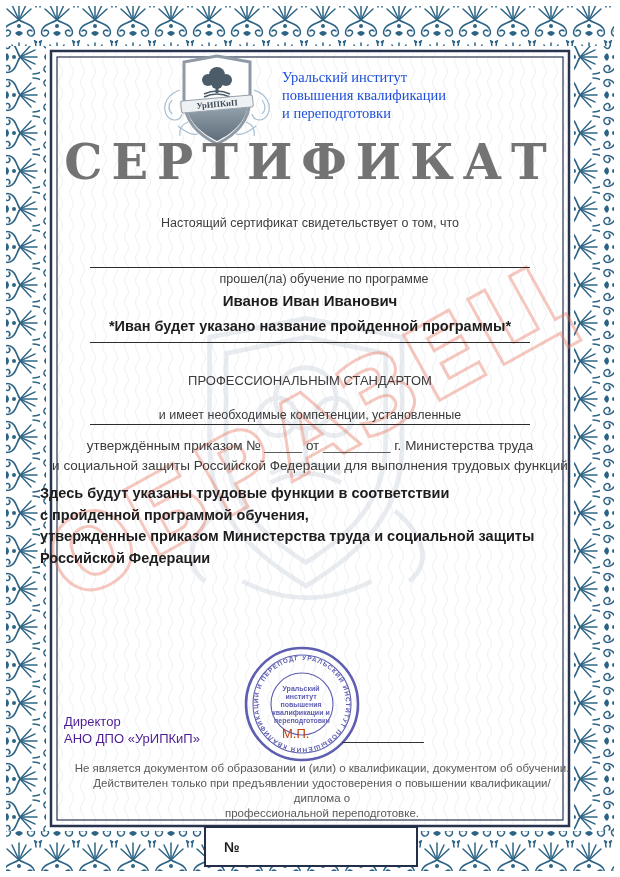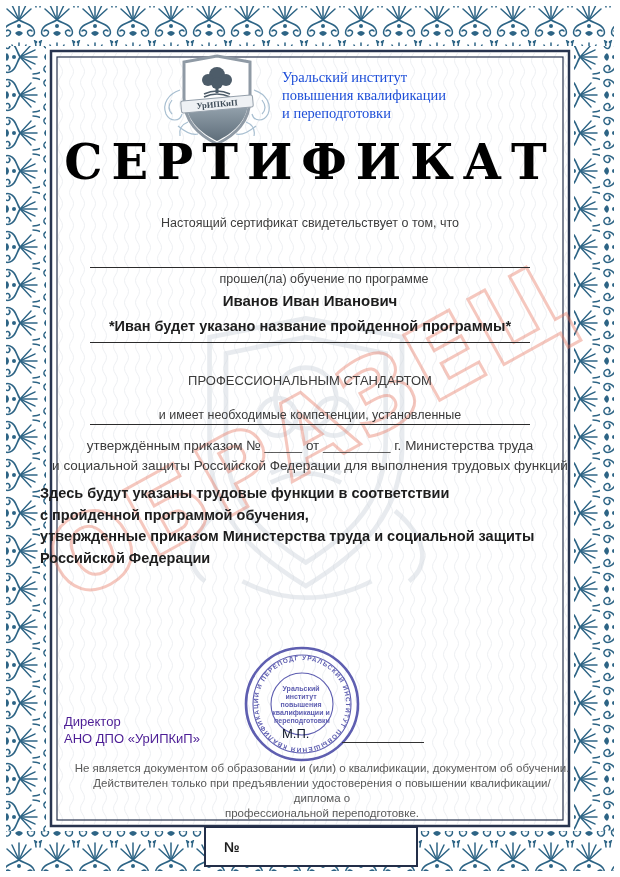--- a/index.html
+++ b/index.html
@@ -10,31 +10,31 @@
   .shield-wm{position:absolute;left:172px;top:298px;z-index:1;opacity:0.55;}
   .wm-sample{position:absolute;left:0;top:372px;width:620px;z-index:2;text-align:center;
              font-family:"DejaVu Sans",sans-serif;font-weight:bold;font-size:102px;
              letter-spacing:4px;color:transparent;-webkit-text-stroke:3px rgba(232,122,100,0.42);
              transform:rotate(-29deg);transform-origin:50% 50%;white-space:nowrap;pointer-events:none;}
   .content{position:relative;z-index:3;}
   .inst-name{position:absolute;left:282px;top:68px;font-family:"Liberation Serif","DejaVu Serif",serif;
              font-size:14.5px;line-height:18px;color:#1d4ed8;}
   .cert-title{position:absolute;left:0;top:134px;width:620px;text-align:center;
               font-family:"DejaVu Serif",serif;font-weight:bold;font-size:48px;
-              letter-spacing:9px;color:#000000;}
+              letter-spacing:9px;color:#737373;}
   .c{position:absolute;left:50px;width:520px;text-align:center;}
   .t-sm{font-size:12.5px;color:#3b3b3b;}
   .t-name{font-size:15px;font-weight:bold;color:#1d1d1d;margin-top:47px;}
   .t-prog{font-size:14.5px;font-weight:bold;color:#1d1d1d;}
   .t-caps{font-size:13px;color:#3b3b3b;}
   .rule{position:absolute;left:90px;width:440px;border-top:1.5px solid #2b2b2b;height:0;}
   .bold-block{position:absolute;left:40px;top:483px;width:540px;
               font-size:14.5px;font-weight:bold;color:#1d1d1d;line-height:21.5px;}
   .director{position:absolute;left:64px;top:713px;font-size:13px;color:#4c1d95;line-height:17px;}
-  .mp{position:absolute;left:282px;top:726px;font-size:13px;color:#0f172a;z-index:5;}
+  .mp{position:absolute;left:282px;top:726px;font-size:13px;color:#c2410c;z-index:5;}
   .sig-line{position:absolute;left:342px;top:742px;width:82px;border-bottom:1.5px solid #333;z-index:5;}
   .stamp{position:absolute;left:242px;top:644px;z-index:4;opacity:0.88;}
   .disclaimer{position:absolute;left:72px;top:761px;width:500px;text-align:center;
               font-size:11.5px;line-height:15px;color:#585858;z-index:3;}
   .numbox{position:absolute;left:204px;top:826px;width:210px;height:37px;background:#fff;
           border:2.5px solid #232e48;z-index:6;display:flex;align-items:center;
           font-size:14px;color:#1f1f1f;}
   .numbox .lbl{margin-left:18px;font-weight:bold;}
   .numbox .val{margin-left:24px;font-weight:bold;}
 </style>

